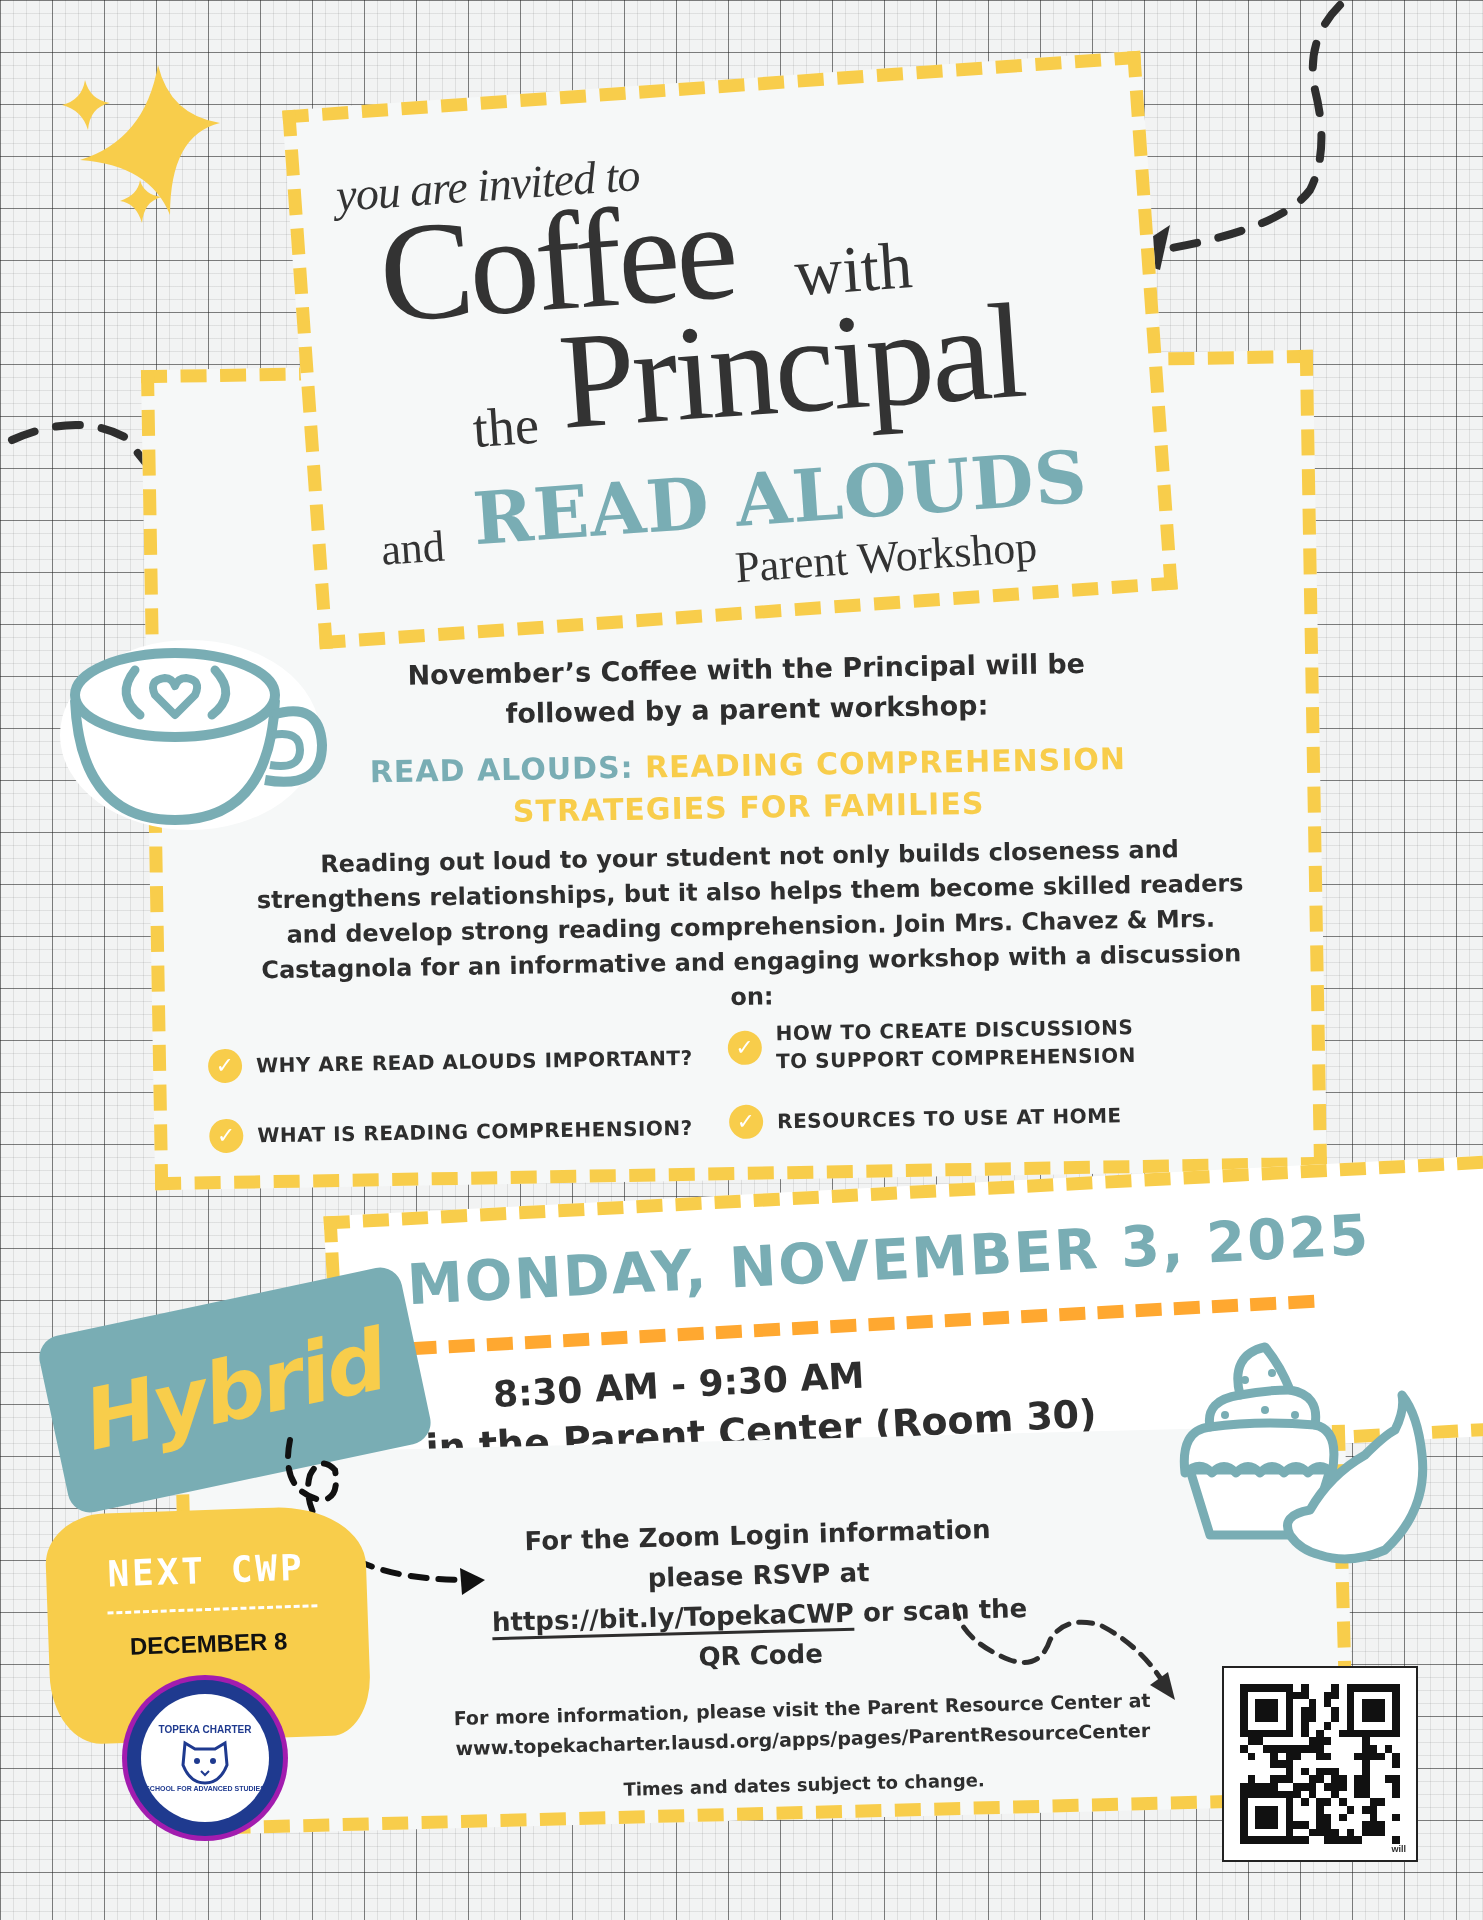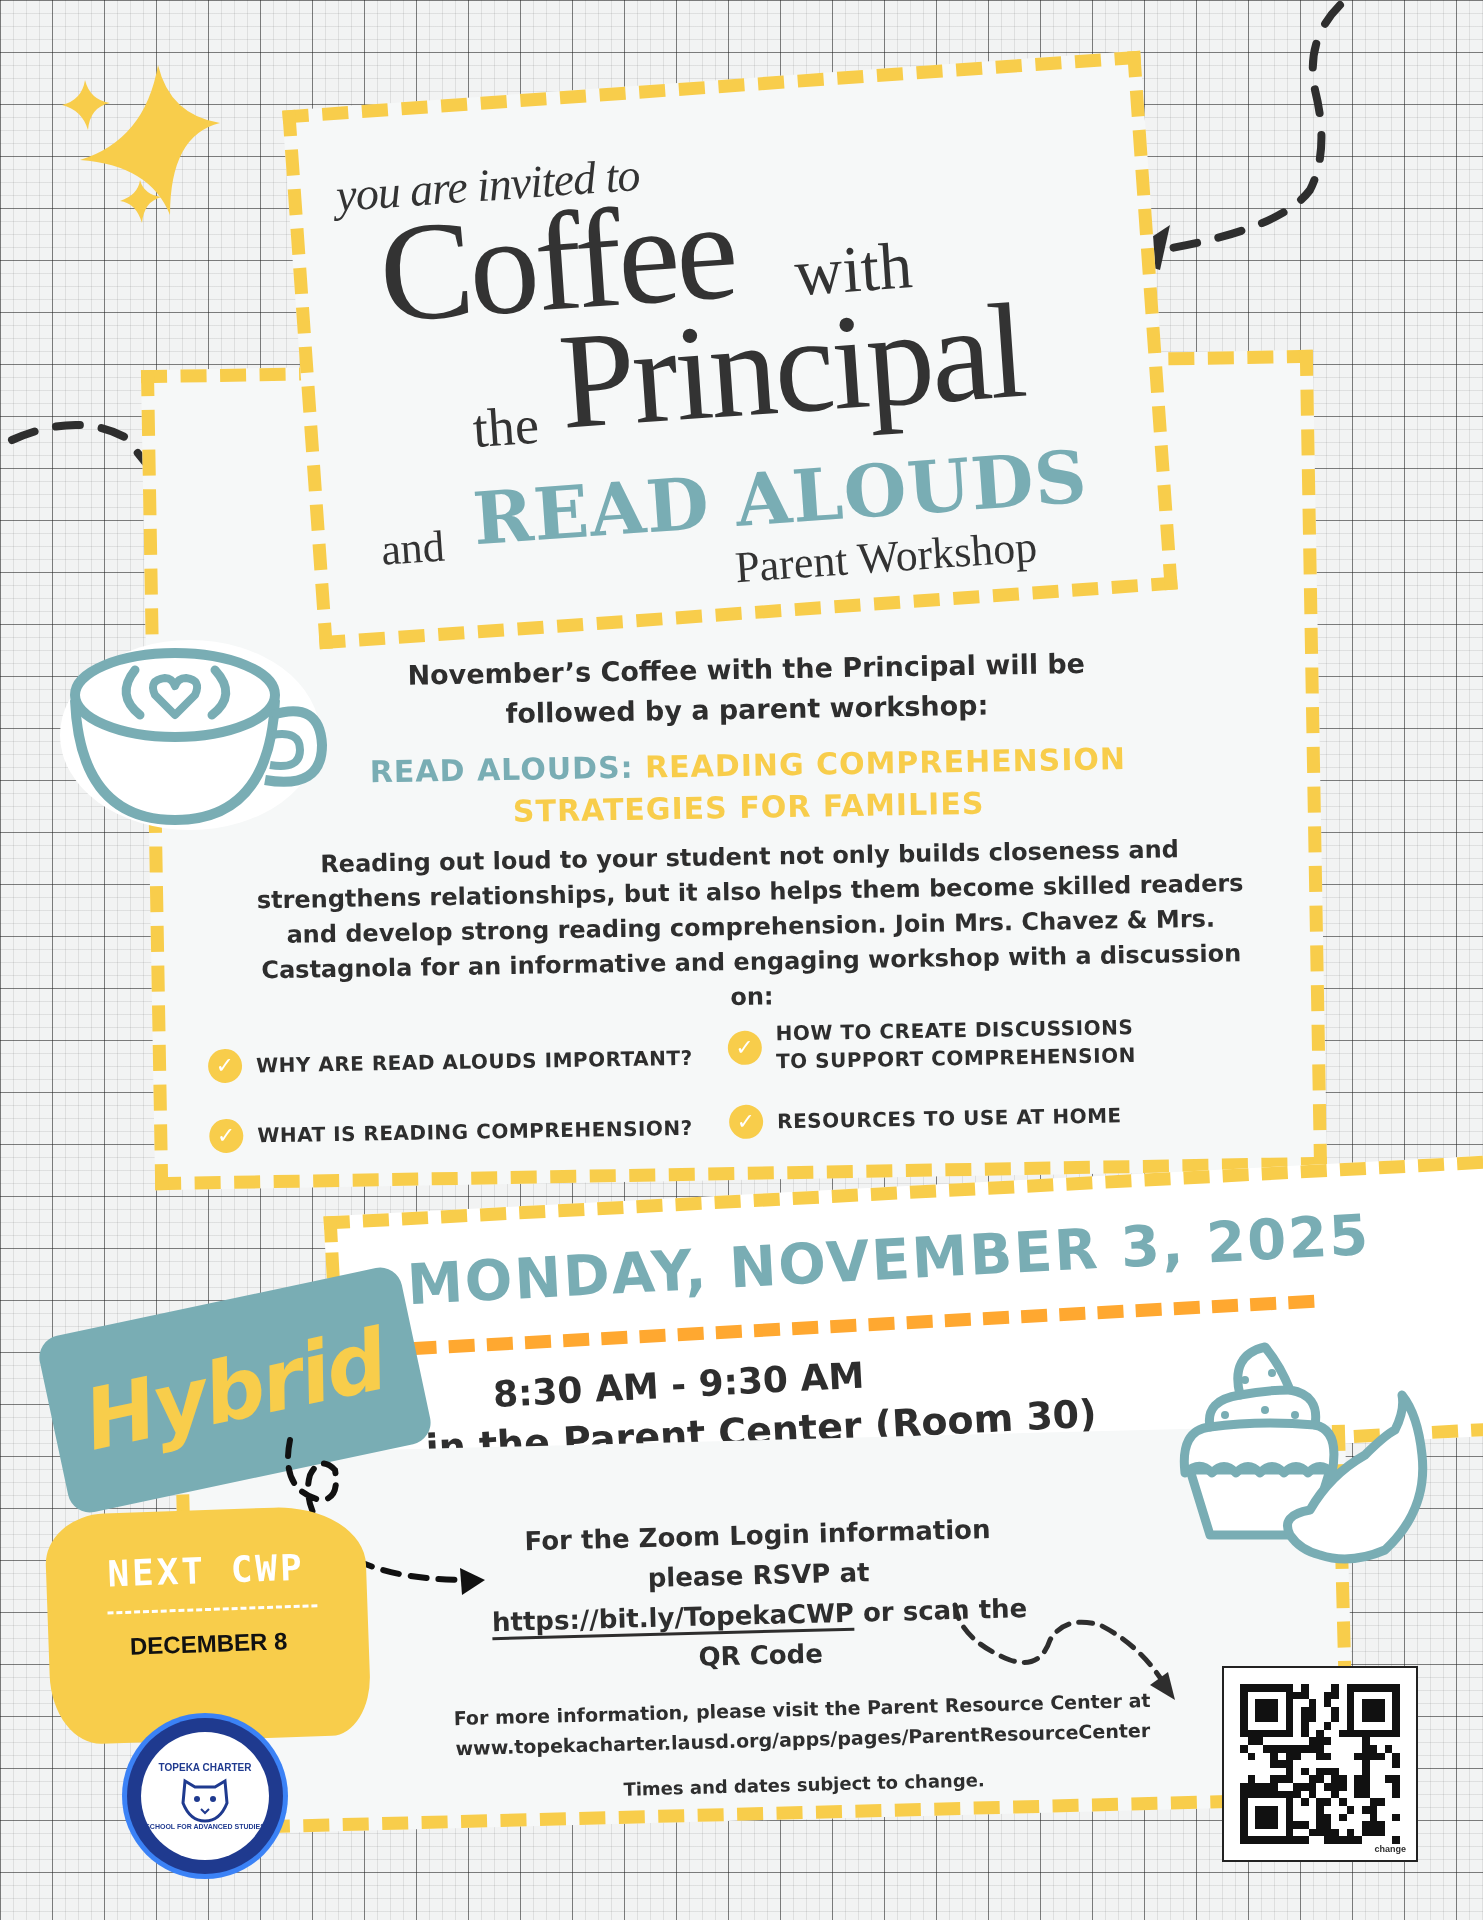--- a/index.html
+++ b/index.html
@@ -63,21 +63,21 @@
   .hybrid { left: 50px; top: 1300px; width: 370px; height: 180px; background: #79adb4; border-radius: 22px; transform: rotate(-12deg); display: flex; align-items: center; justify-content: center; }
   .hybrid span { font-family: "DejaVu Sans", sans-serif; font-weight: bold; font-style: italic; font-size: 84px; color: #f8cd4b; letter-spacing: -2px; }
 
   
   .next-cwp { left: 48px; top: 1510px; width: 320px; height: 230px; background: #f8cd4b; border-radius: 60px 90px 40px 50px / 50px 60px 60px 70px; transform: rotate(-2deg); text-align: center; }
   .next-label { position: absolute; left: 0; right: 0; top: 40px; font-size: 36px; color: #fff; font-weight: 900; letter-spacing: 3px; font-family: "DejaVu Sans Mono", monospace; }
   .next-div { position: absolute; left: 60px; right: 50px; top: 98px; border-top: 3px dashed #fff; }
   .next-date { position: absolute; left: 0; right: 0; top: 120px; font-size: 24px; font-weight: bold; color: #111; }
 
   
-  .logo { left: 122px; top: 1713px; width: 166px; height: 166px; border-radius: 50%; background: #3b82f6; padding: 5px; }
+  .logo { left: 122px; top: 1675px; width: 166px; height: 166px; border-radius: 50%; background: #a21caf; padding: 5px; }
   .logo-inner { width: 100%; height: 100%; border-radius: 50%; background: #1f3a8f; padding: 14px; }
   .logo-core { width: 100%; height: 100%; border-radius: 50%; background: #fff; display: flex; align-items: center; justify-content: center; flex-direction: column; }
   .logo-text { font-size: 10px; font-weight: bold; color: #1f3a8f; text-align: center; line-height: 1.1; }
 
   
   .qr { left: 1222px; top: 1666px; width: 196px; height: 196px; background: #fff; border: 2px solid #222; padding: 16px; }
   .qr-grid { width: 100%; height: 100%; display: grid; grid-template-columns: repeat(21, 1fr); grid-template-rows: repeat(21, 1fr); }
   .qr-grid i { display: block; }
   .qr-brand { position: absolute; right: 10px; bottom: 6px; font-size: 9px; font-weight: bold; }
 </style>
@@ -656,14 +656,14 @@
       <i style="background: rgb(17, 17, 17);"></i>
       <i style="background: rgb(17, 17, 17);"></i>
       <i style="background: rgb(17, 17, 17);"></i>
       <i style="background: rgb(17, 17, 17);"></i>
       <i></i>
       <i></i>
       <i></i>
       <i></i>
       <i style="background: rgb(17, 17, 17);"></i>
     </div>
-  <span class="qr-brand">change</span>
+  <span class="qr-brand">will</span>
 </div>
 
 </body></html>

